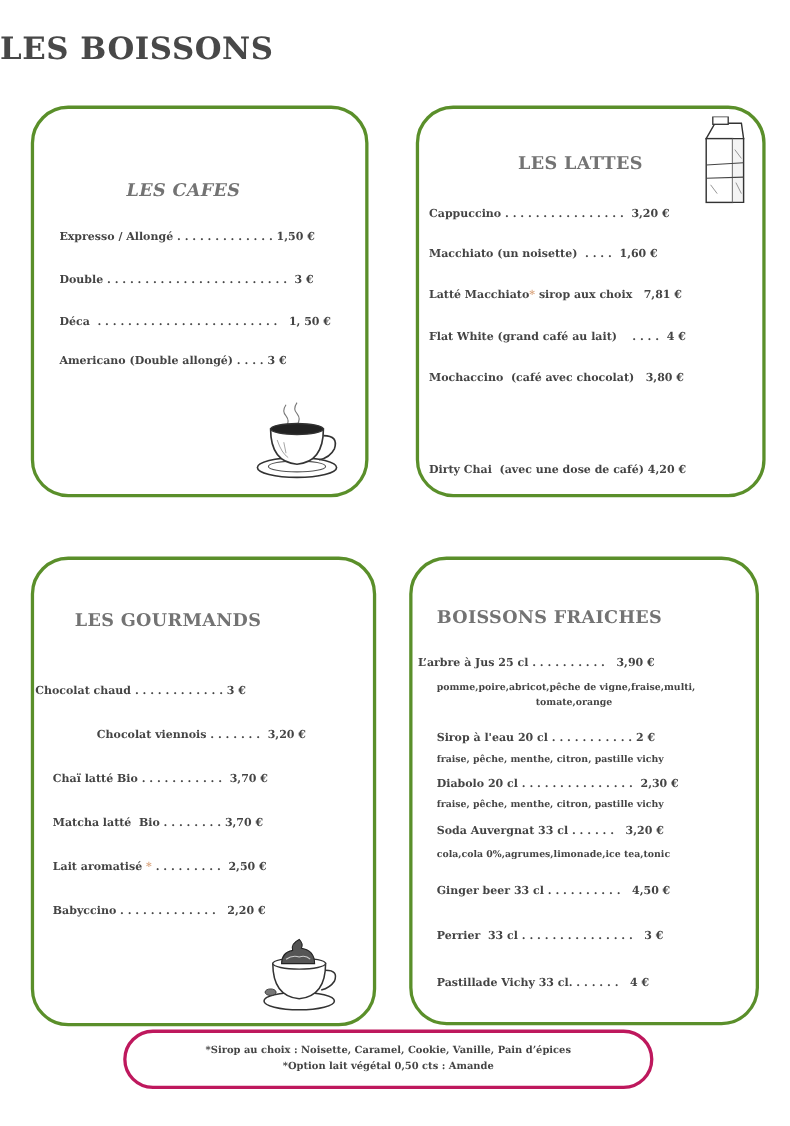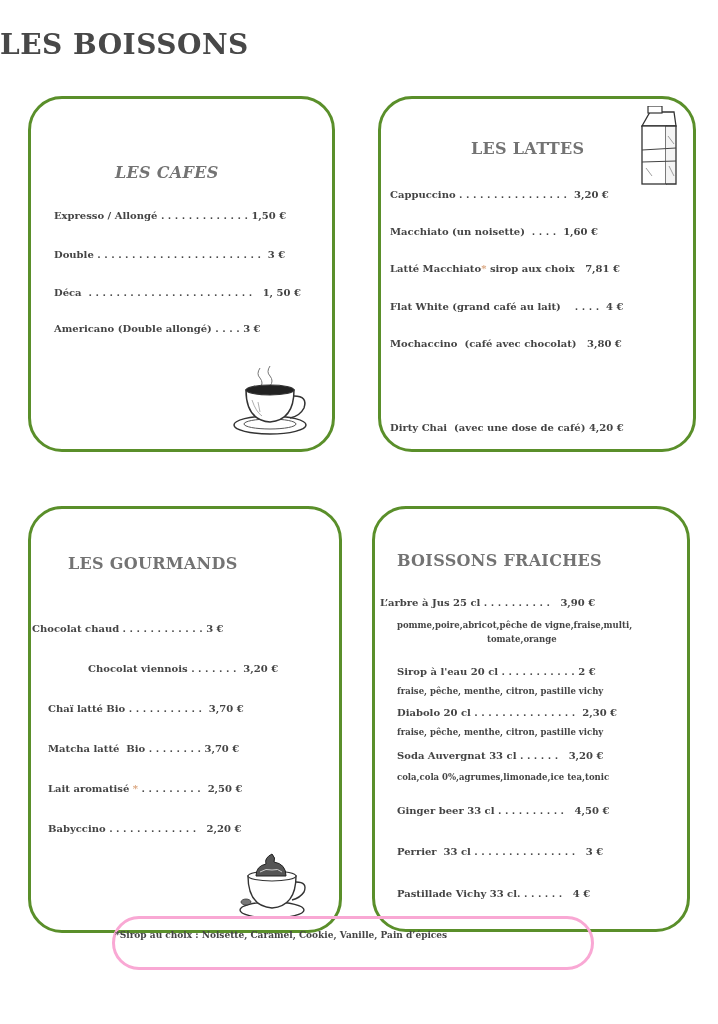--- a/index.html
+++ b/index.html
@@ -20,23 +20,23 @@
     position:absolute; font-size:16px; font-weight:bold; color:#737373; letter-spacing:0.3px;
   }
   .item {
     position:absolute; font-size:10px; font-weight:bold; color:#444; white-space:pre;
   }
   .sub {
     position:absolute; font-size:8.5px; font-weight:bold; color:#444; white-space:pre;
   }
   .star { color:#d9a27a; }
   .footer {
-    position:absolute; left:112px; top:916px; width:482px; height:54px;
-    border:3px solid #f9a8d4; border-radius:30px; box-sizing:border-box;
-    text-align:left; font-size:9px; font-weight:bold; color:#444; line-height:15px;
+    position:absolute; left:112px; top:936px; width:482px; height:54px;
+    border:3px solid #be185d; border-radius:30px; box-sizing:border-box;
+    text-align:center; font-size:9px; font-weight:bold; color:#444; line-height:15px;
     padding-top:9px;
   }
   svg { position:absolute; }
 </style>
 </head>
 <body>
 
 <div class="title">LES BOISSONS</div>
 
 <div class="card" style="left:28px; top:96px; width:307px; height:356px;"></div>
@@ -100,13 +100,14 @@
 <div class="item" style="left:397px; top:707px;">Diabolo 20 cl . . . . . . . . . . . . . . .  2,30 €</div>
 <div class="sub" style="left:397px; top:727px;">fraise, pêche, menthe, citron, pastille vichy</div>
 <div class="item" style="left:397px; top:750px;">Soda Auvergnat 33 cl . . . . . .   3,20 €</div>
 <div class="sub" style="left:397px; top:772px;">cola,cola 0%,agrumes,limonade,ice tea,tonic</div>
 <div class="item" style="left:397px; top:805px;">Ginger beer 33 cl . . . . . . . . . .   4,50 €</div>
 <div class="item" style="left:397px; top:846px;">Perrier  33 cl . . . . . . . . . . . . . . .   3 €</div>
 <div class="item" style="left:397px; top:888px;">Pastillade Vichy 33 cl. . . . . . .   4 €</div>
 
 <div class="footer">
   <div>*Sirop au choix : Noisette, Caramel, Cookie, Vanille, Pain d’épices</div>
+  <div>*Option lait végétal 0,50 cts : Amande</div>
 </div>
 
 </body></html>

